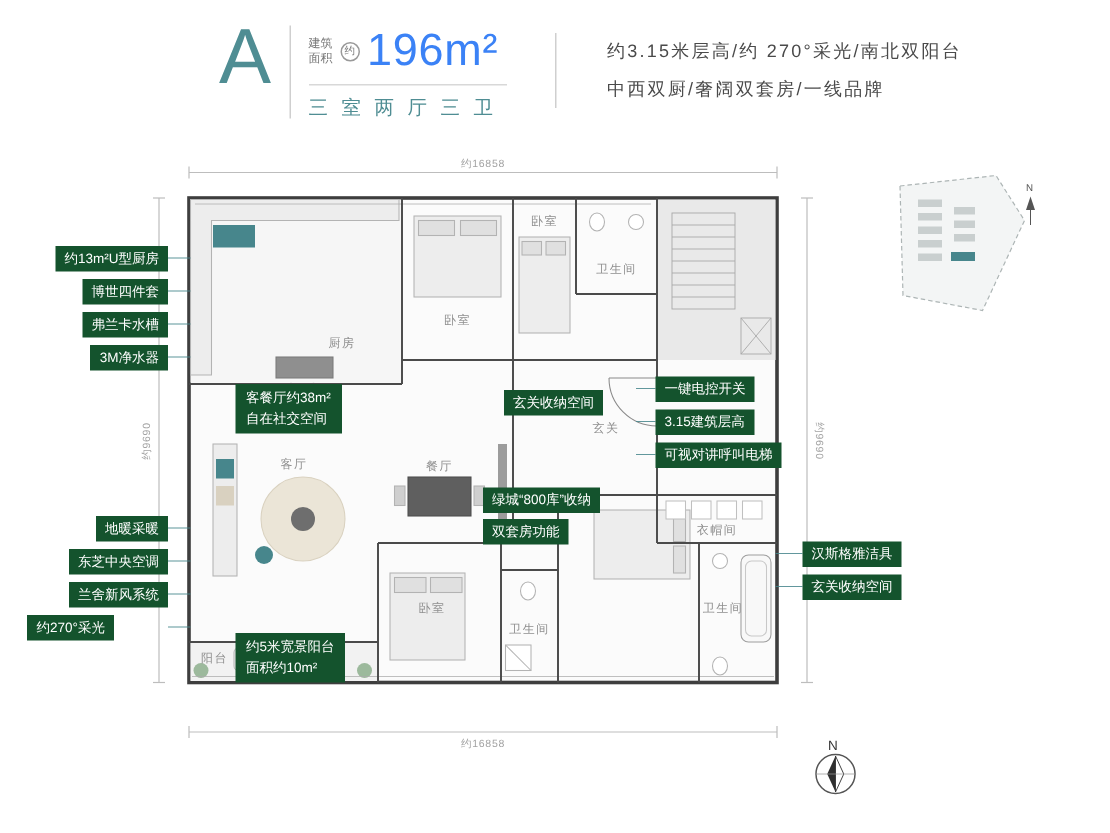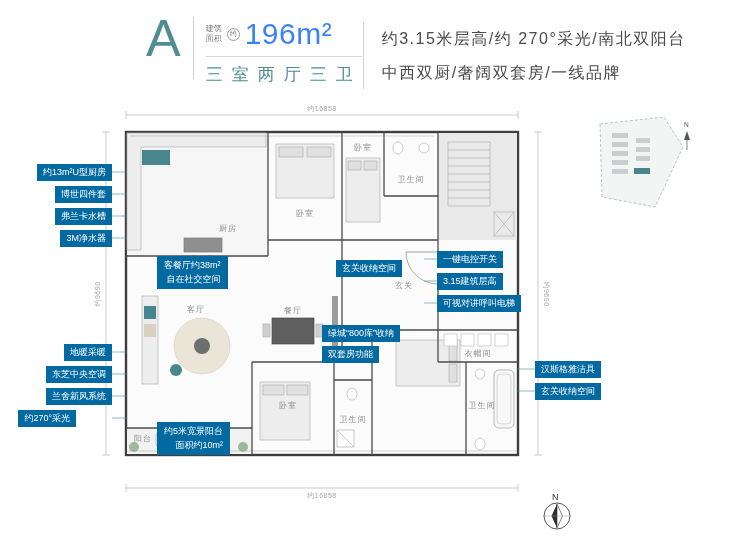--- a/index.html
+++ b/index.html
@@ -9,27 +9,27 @@
   .header{position:absolute;left:146px;top:14px;display:flex;align-items:flex-start;z-index:4;}
   .type-letter{font-size:52px;line-height:0.95;color:#4F8D93;font-weight:400;}
   .vdiv{width:1px;background:#cfcfcf;height:62px;margin:3px 12px 0 12px;}
   .title-col{display:flex;flex-direction:column;margin-top:3px;}
   .area-row{display:flex;align-items:center;gap:5px;}
   .area-label{display:flex;flex-direction:column;font-size:8px;color:#777;line-height:1.3;}
   .approx{width:11px;height:11px;border:1px solid #999;border-radius:50%;font-size:7px;color:#777;
           display:flex;align-items:center;justify-content:center;flex:0 0 auto;}
   .area-value{font-size:30px;color:#3b82f6;letter-spacing:0.5px;}
   .hdiv{height:1px;background:#d8d8d8;margin:5px 0 6px 0;}
-  .layout-text{font-size:17px;color:#4F8D93;letter-spacing:9px;text-align:center;}
-  .features{margin:8px 0 0 1px;padding-left:18px;border-left:1px solid #cfcfcf;
-            font-size:16px;color:#4a4a4a;letter-spacing:1.5px;line-height:2.1;}
+  .layout-text{font-size:13px;color:#4F8D93;letter-spacing:9px;text-align:center;}
+  .features{margin:8px 0 0 32px;padding-left:34px;border-left:1px solid #cfcfcf;
+            font-size:12px;color:#4a4a4a;letter-spacing:1.5px;line-height:2.1;}
   
-  .tag{position:absolute;background:#0369a1;color:#fff;font-size:9px;line-height:1;
+  .tag{position:absolute;background:#14532d;color:#fff;font-size:9px;line-height:1;
        padding:4px 6px;white-space:nowrap;z-index:3;}
-  .tag.multi{text-align:right;line-height:1.5;padding:3px 7px;}
+  .tag.multi{text-align:left;line-height:1.5;padding:3px 7px;}
   .tag .ln{display:block;}
   
   svg text{font-family:"Liberation Sans",sans-serif;}
   .room{font-size:8px;fill:#8F8F8F;letter-spacing:1px;}
   .dim{font-size:7px;fill:#A3A3A3;letter-spacing:0.5px;}
   .compass-n{font-size:9px;fill:#333;}
   .sitemap-n{font-size:6.5px;fill:#555;}
   .plan-svg{position:absolute;left:0;top:0;z-index:1;}
 </style>
 </head>

